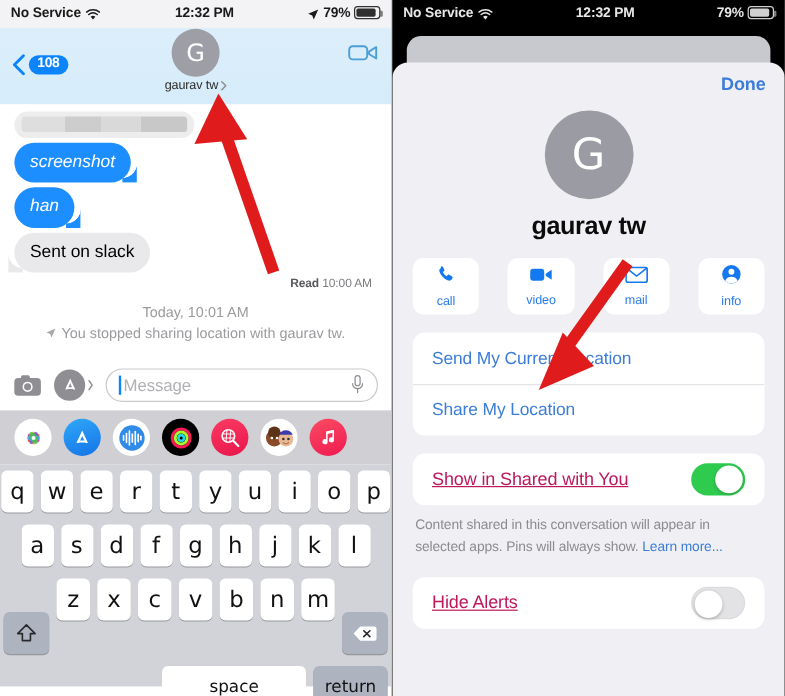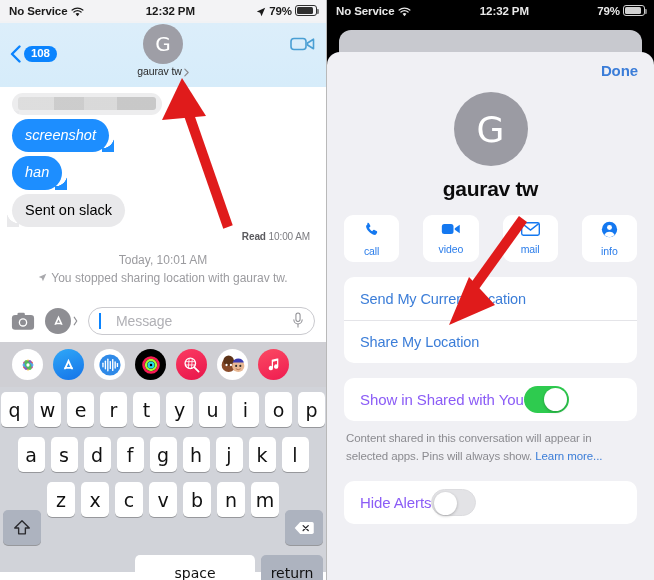--- a/index.html
+++ b/index.html
@@ -112,21 +112,21 @@
   }
   .circ-btn {
     width: 26px; height: 26px; border-radius: 50%; background: #8e8e93;
     display: flex; align-items: center; justify-content: center; flex: 0 0 auto;
   }
   .cam-icon { width: 24px; height: 20px; flex: 0 0 auto; }
   .appstore-wrap { display: flex; align-items: center; }
   .appstore-chev { width: 5px; height: 14px; margin-left: 2px; }
   .msg-field {
     flex: 1; height: 28px; border: 1px solid #c9c9ce; border-radius: 15px;
-    display: flex; align-items: center; padding: 0 10px; gap: 15px; background: #fff;
+    display: flex; align-items: center; padding: 0 10px; gap: 2px; background: #fff;
   }
   .caret { width: 2px; height: 16px; background: #0b84fe; flex: 0 0 auto; }
   .msg-placeholder { font-size: 14px; color: #b0b0b5; flex: 1; letter-spacing: -.1px; }
   .mic-icon { width: 12px; height: 17px; flex: 0 0 auto; }
 
   
   .app-drawer {
     height: 45px; background: #cfcfd4; display: flex; align-items: center;
     gap: 10px; padding: 0 12px;
   }
@@ -179,21 +179,21 @@
   .qa-label { font-size: 10.5px; color: #2b7dea; letter-spacing: -.1px; }
   .group {
     background: #fff; border-radius: 10px; margin: 15px 17px 0; overflow: hidden;
   }
   .group-row {
     height: 43px; display: flex; align-items: center; padding: 0 16px;
     font-size: 14.5px; letter-spacing: -.1px;
   }
   .group-row + .group-row { border-top: 1px solid #e4e4e8; }
   .group-row.link { color: #3b7dd8; }
-  .group-row.setting { color: #8b5cf6; font-size: 15px; }
+  .group-row.setting { color: #be185d; justify-content: space-between; font-size: 15px; text-decoration: underline; }
   .toggle {
     width: 45px; height: 27px; border-radius: 14px; position: relative; flex: 0 0 auto;
   }
   .toggle.on  { background: #2ec košík; }
   .toggle.on  { background: #2ecb4f; }
   .toggle.off { background: #e3e3e6; border: 1px solid #dcdcdf; }
   .toggle .knob {
     position: absolute; top: 2px; width: 23px; height: 23px; border-radius: 50%;
     background: #fff; box-shadow: 0 1px 3px rgba(0,0,0,.25);
   }

